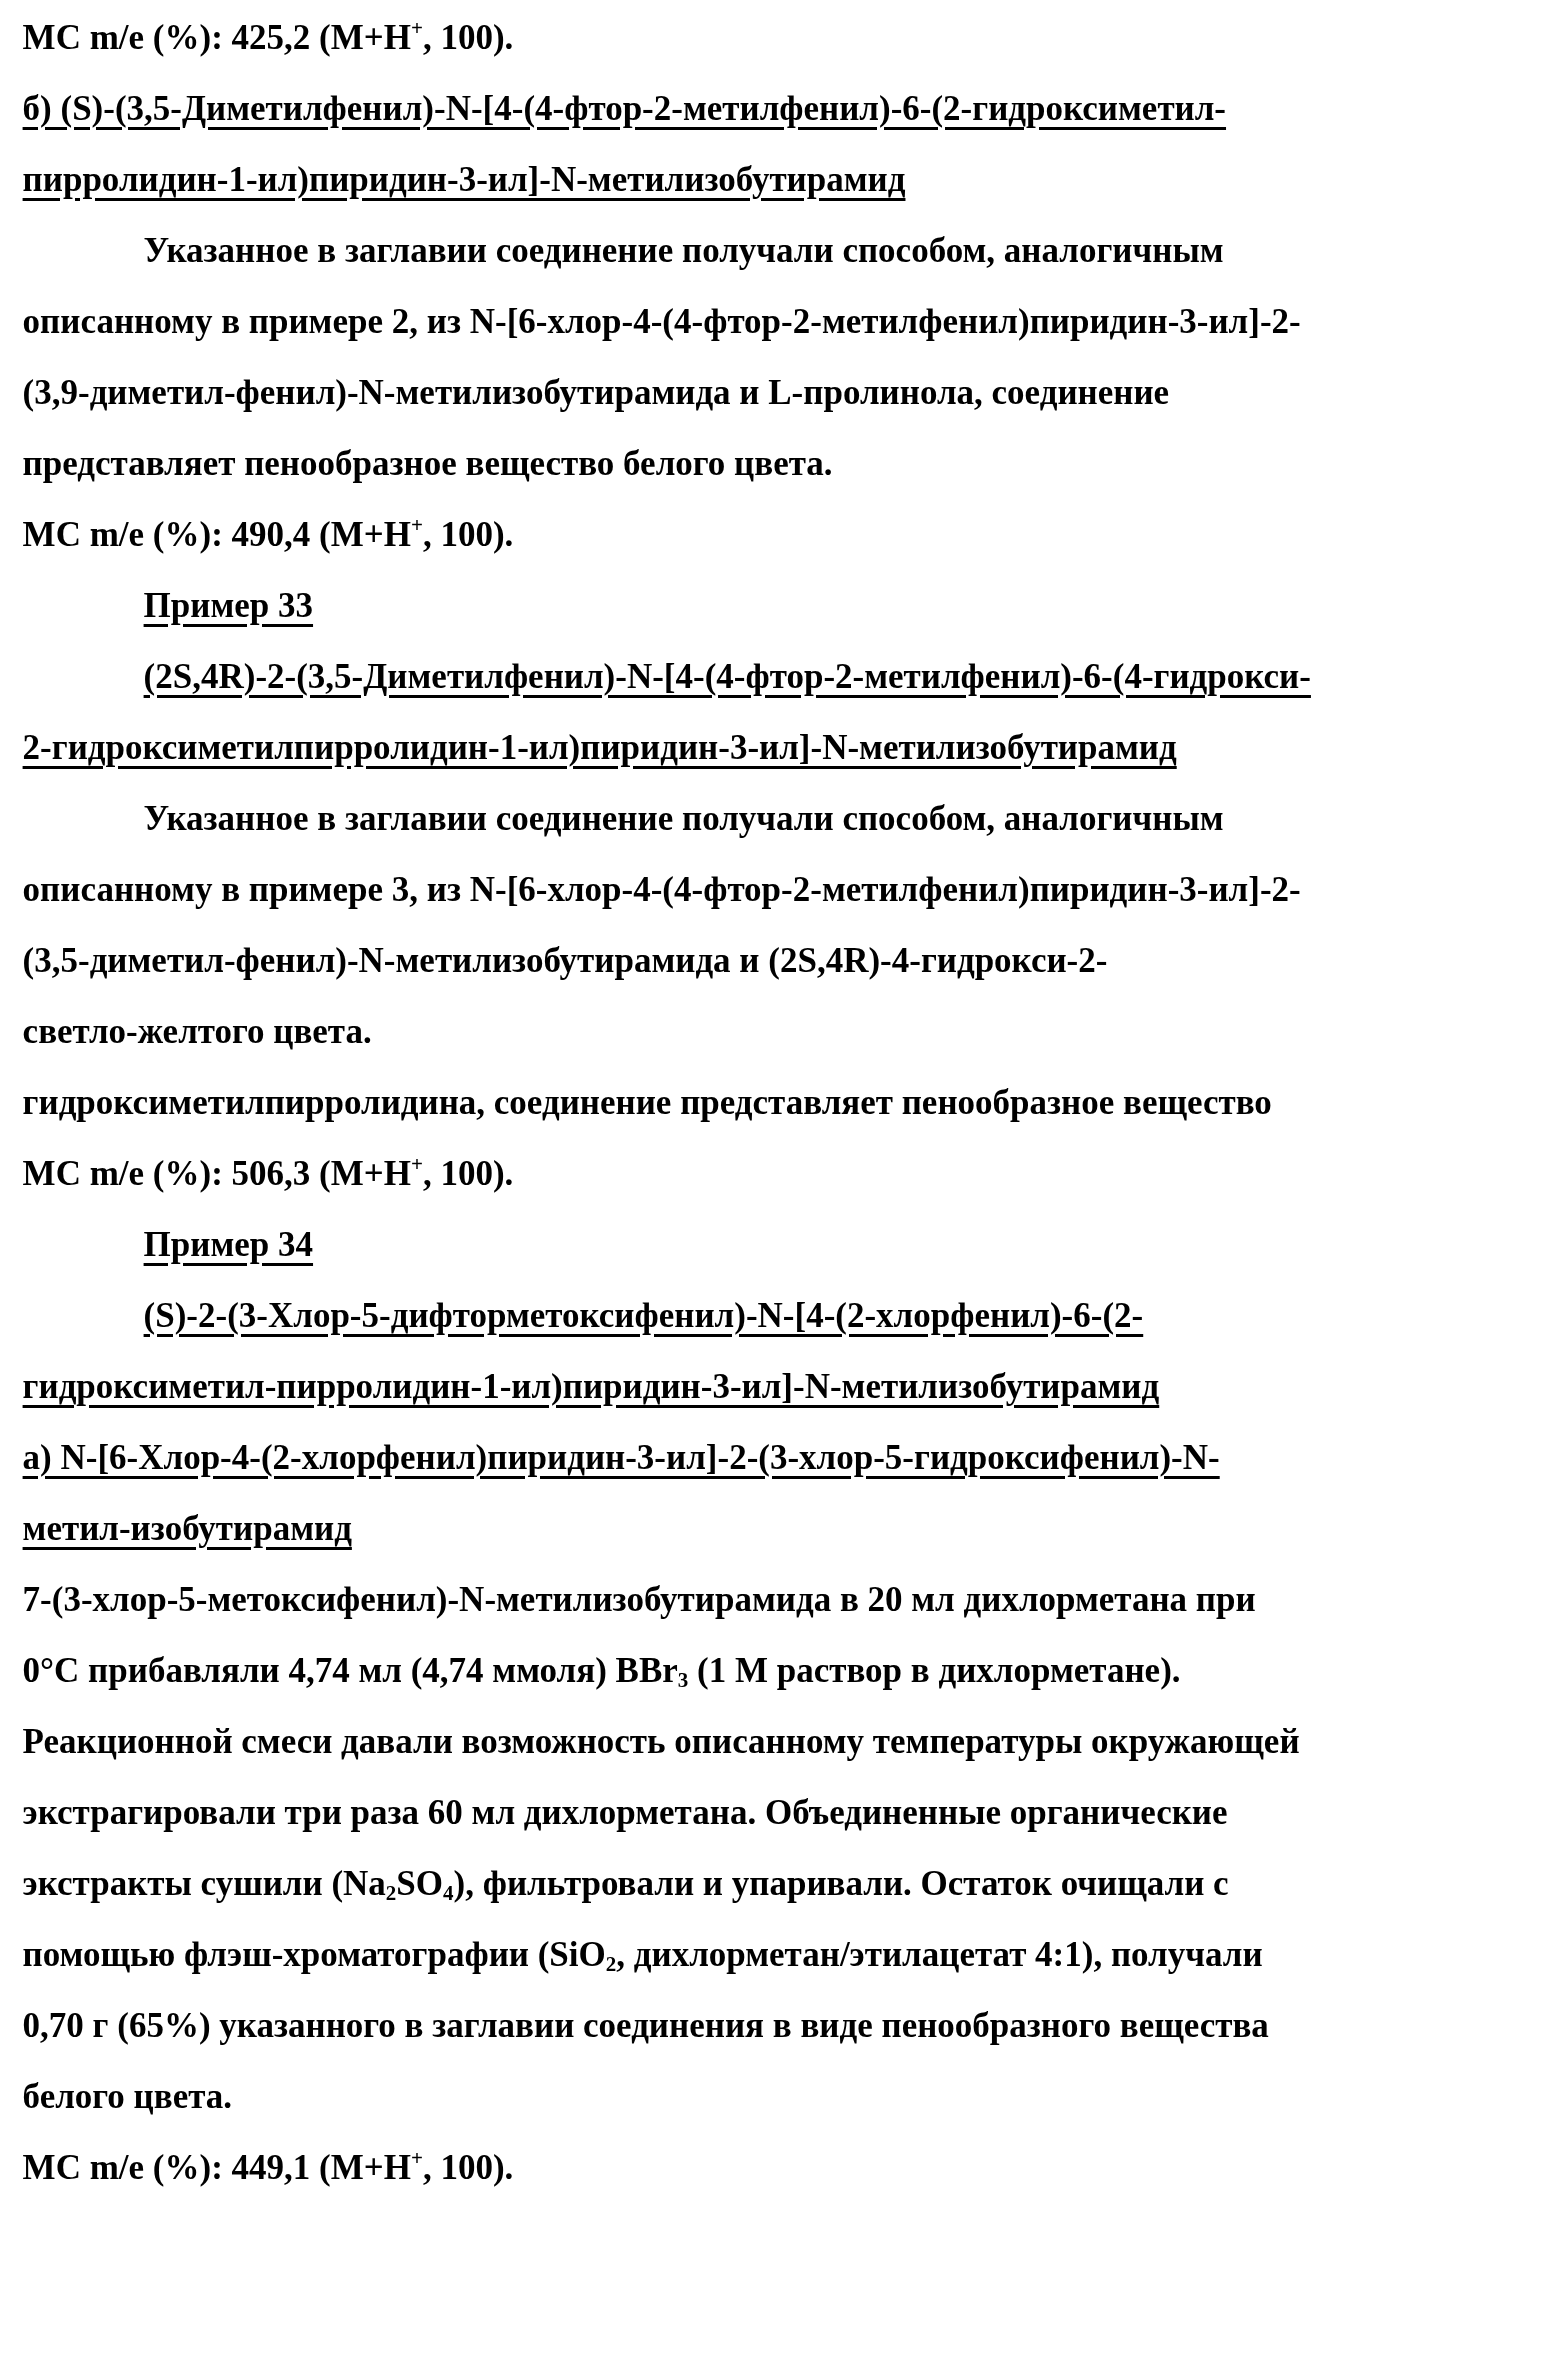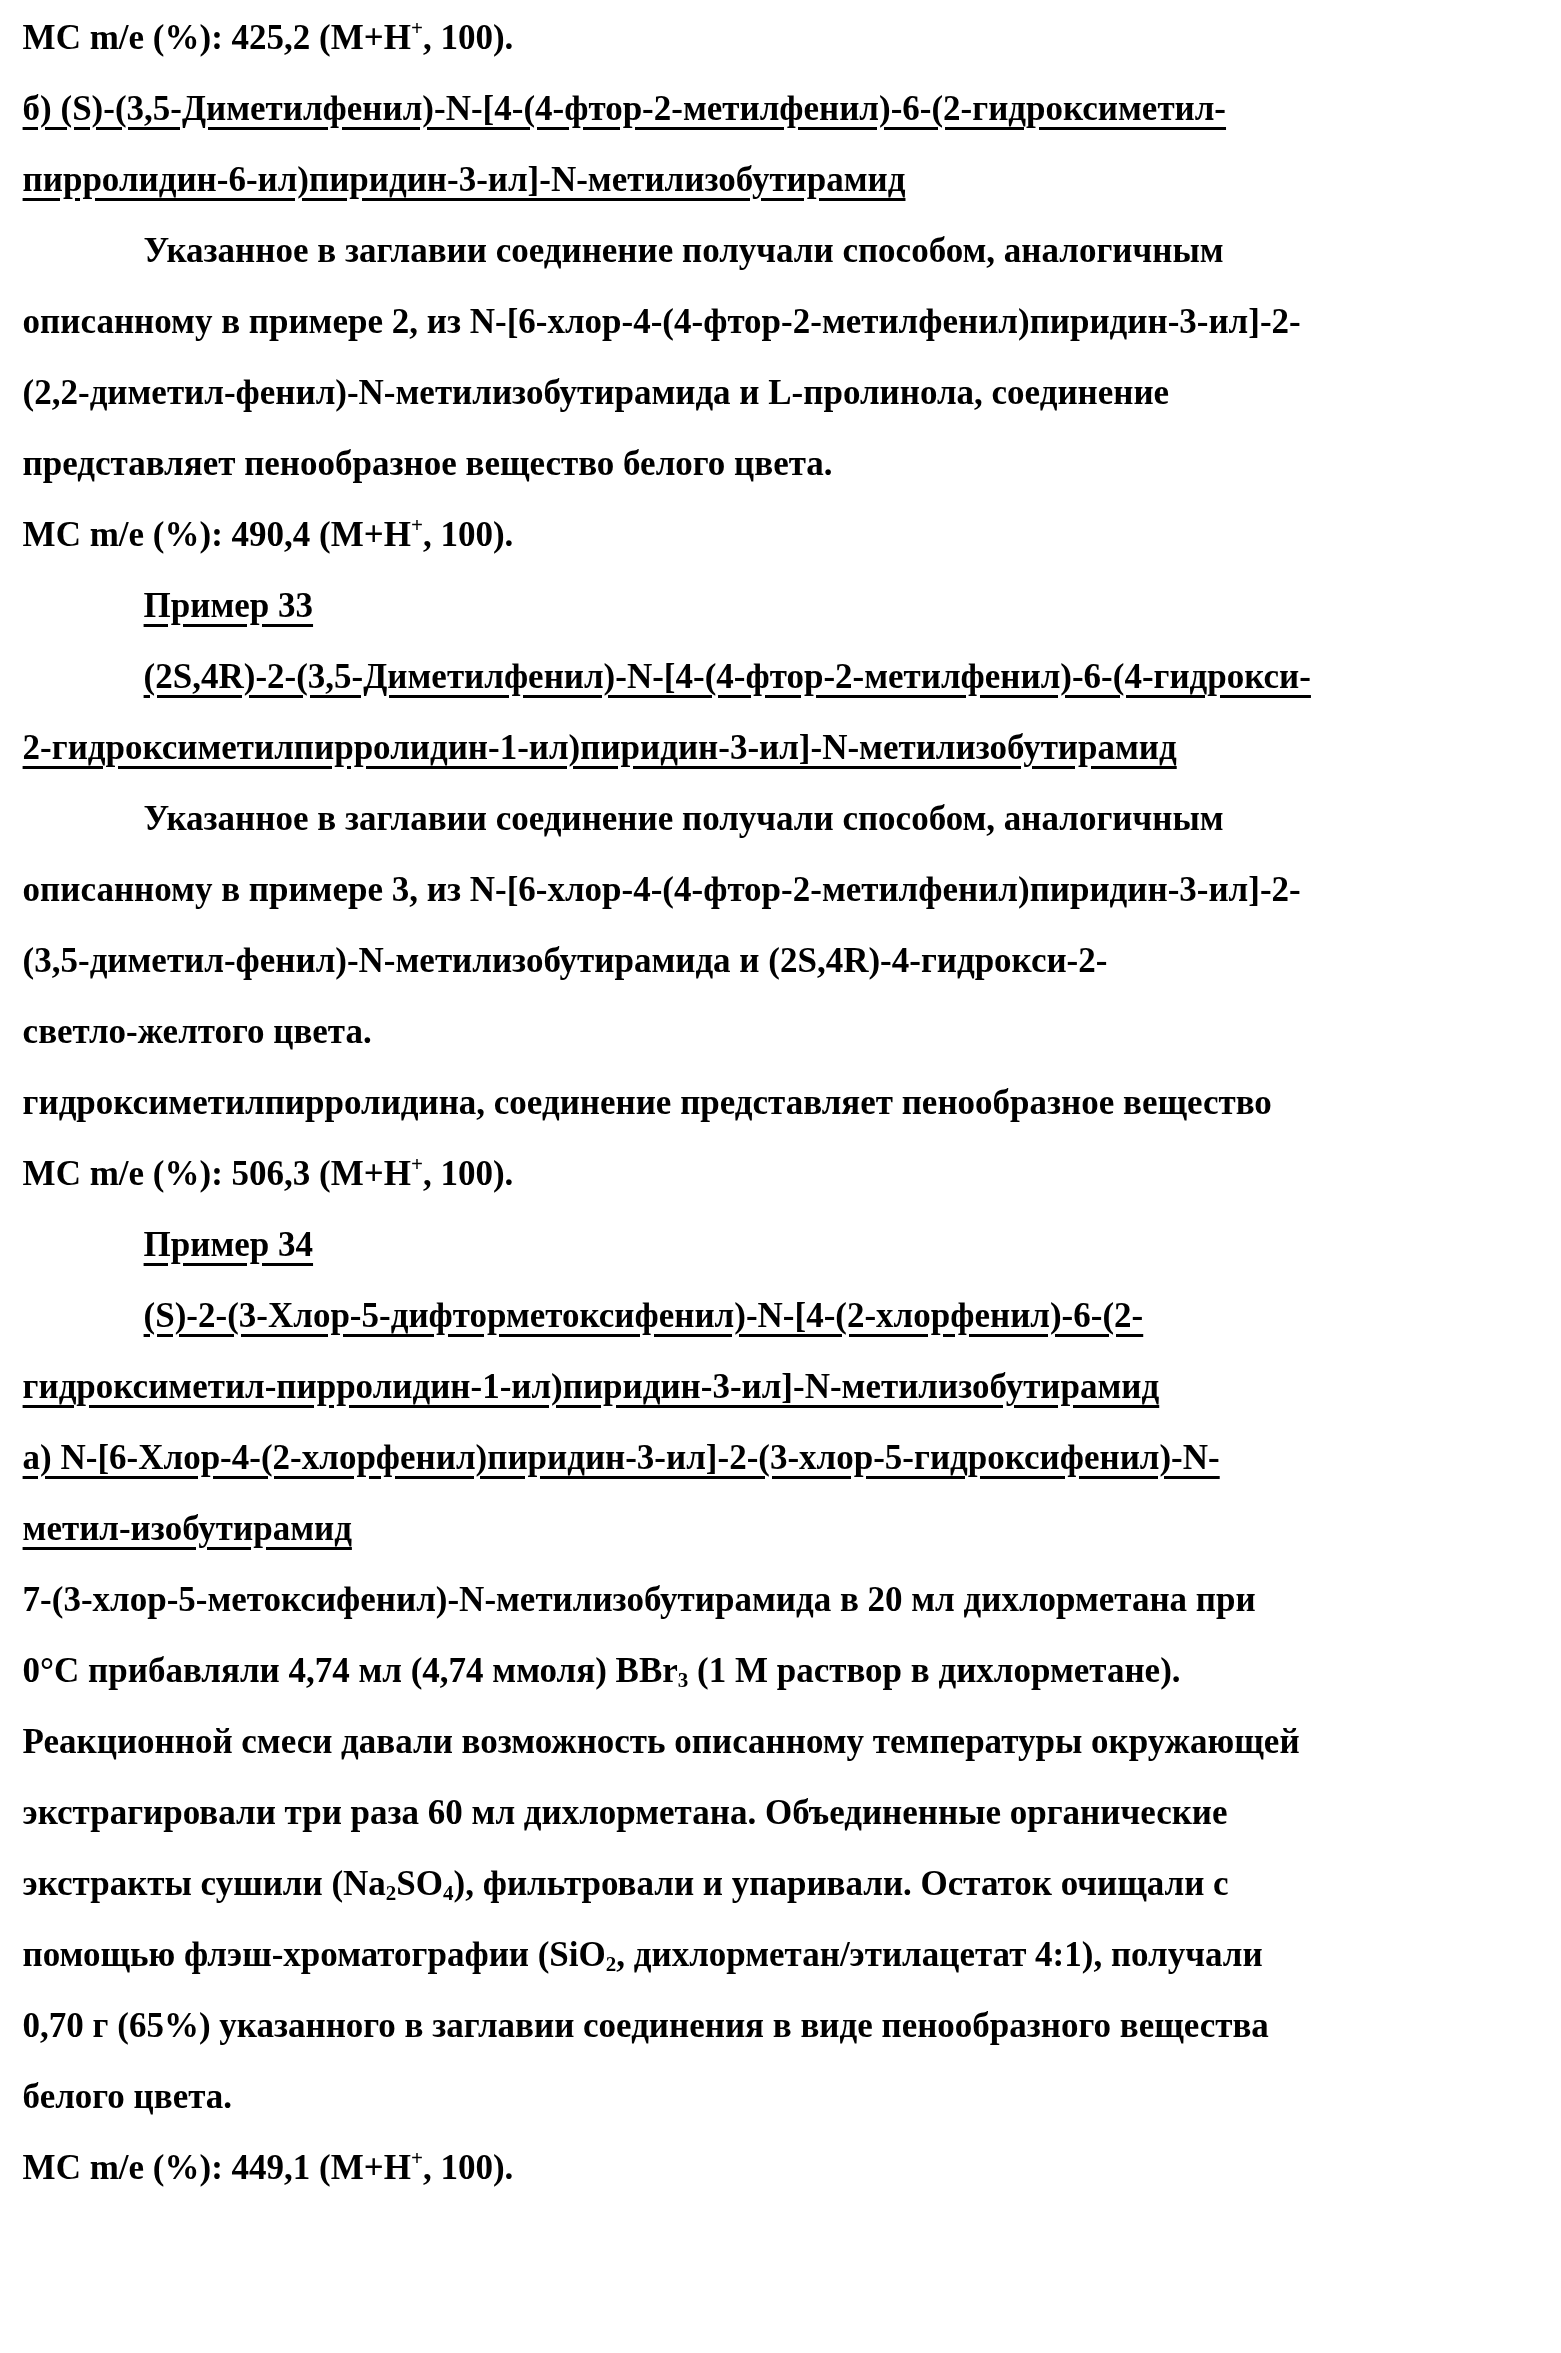--- a/index.html
+++ b/index.html
@@ -47,24 +47,24 @@
     top: 0.28em;
     line-height: 0;
   }
 </style>
 </head>
 <body>
 
 <div class="page">
     <div class="line"><span>МС m/e (%): 425,2 (М+Н</span><sup>+</sup><span>, 100).</span></div>
     <div class="line underlined"><span>б) (S)-(3,5-Диметилфенил)-N-[4-(4-фтор-2-метилфенил)-6-(2-гидроксиметил-</span></div>
-    <div class="line underlined"><span>пирролидин-6-ил)пиридин-3-ил]-N-метилизобутирамид</span></div>
+    <div class="line underlined"><span>пирролидин-1-ил)пиридин-3-ил]-N-метилизобутирамид</span></div>
     <div class="line indent"><span>Указанное в заглавии соединение получали способом, аналогичным</span></div>
     <div class="line"><span>описанному в примере 2, из N-[6-хлор-4-(4-фтор-2-метилфенил)пиридин-3-ил]-2-</span></div>
-    <div class="line"><span>(2,2-диметил-фенил)-N-метилизобутирамида и L-пролинола, соединение</span></div>
+    <div class="line"><span>(3,9-диметил-фенил)-N-метилизобутирамида и L-пролинола, соединение</span></div>
     <div class="line"><span>представляет пенообразное вещество белого цвета.</span></div>
     <div class="line"><span>МС m/e (%): 490,4 (М+Н</span><sup>+</sup><span>, 100).</span></div>
     <div class="line indent underlined"><span>Пример 33</span></div>
     <div class="line indent underlined"><span>(2S,4R)-2-(3,5-Диметилфенил)-N-[4-(4-фтор-2-метилфенил)-6-(4-гидрокси-</span></div>
     <div class="line underlined"><span>2-гидроксиметилпирролидин-1-ил)пиридин-3-ил]-N-метилизобутирамид</span></div>
     <div class="line indent"><span>Указанное в заглавии соединение получали способом, аналогичным</span></div>
     <div class="line"><span>описанному в примере 3, из N-[6-хлор-4-(4-фтор-2-метилфенил)пиридин-3-ил]-2-</span></div>
     <div class="line"><span>(3,5-диметил-фенил)-N-метилизобутирамида и (2S,4R)-4-гидрокси-2-</span></div>
     <div class="line"><span>светло-желтого цвета.</span></div>
     <div class="line"><span>гидроксиметилпирролидина, соединение представляет пенообразное вещество</span></div>

